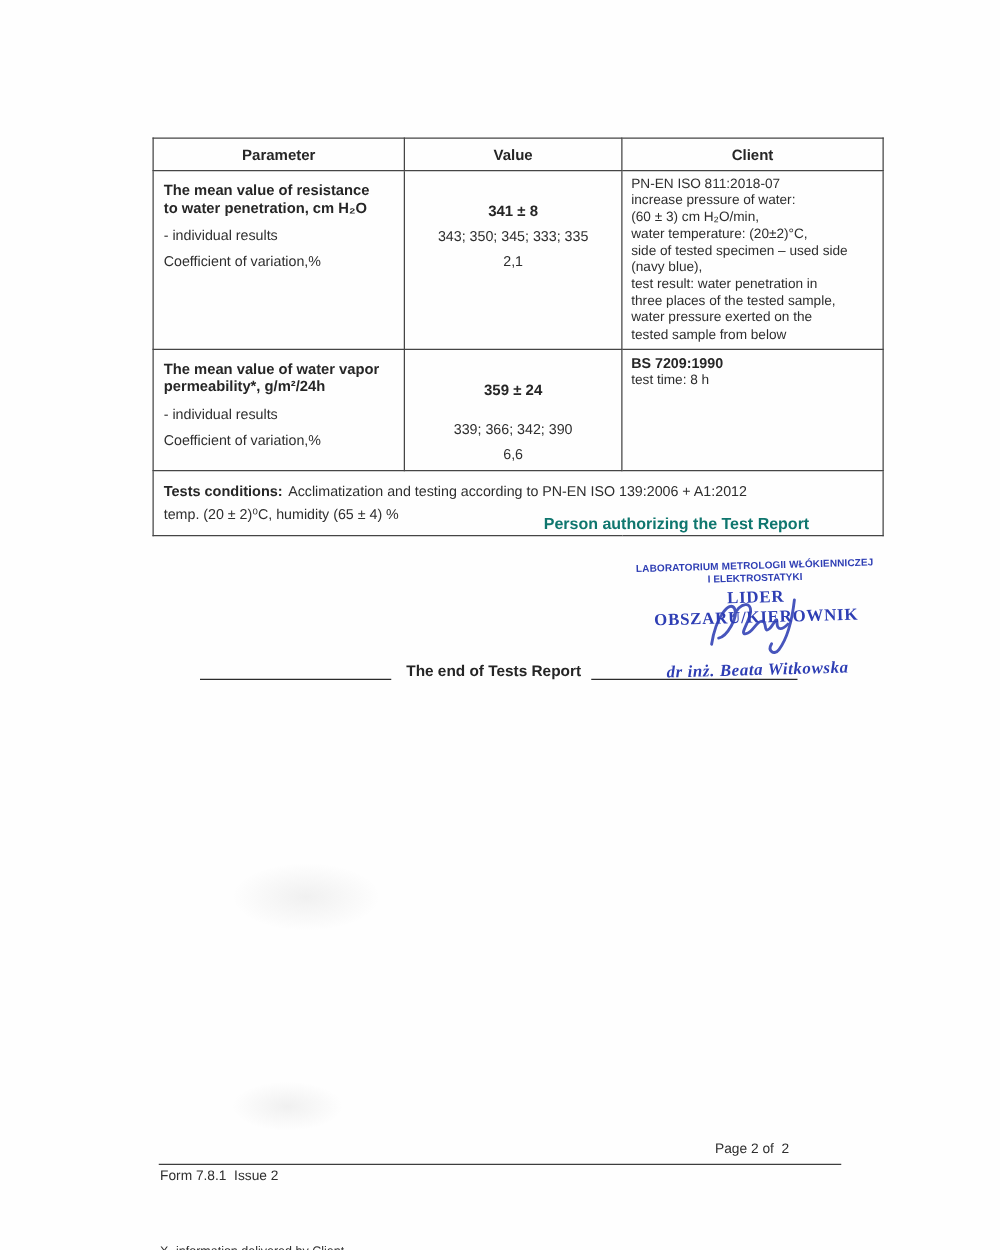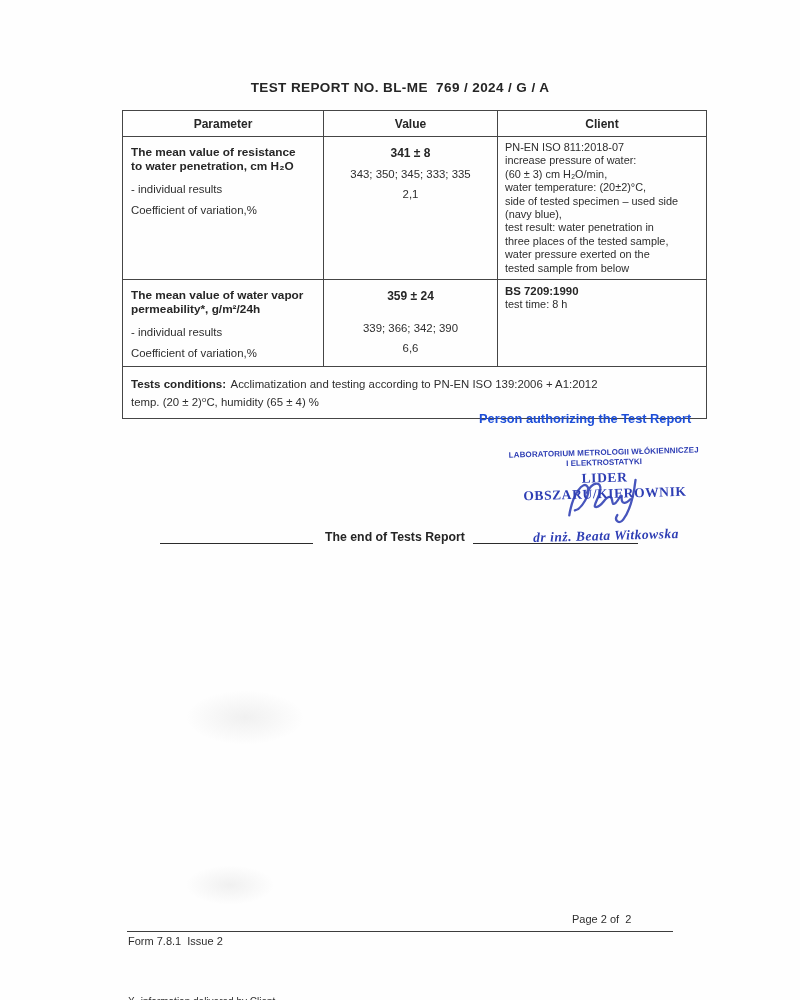--- a/index.html
+++ b/index.html
@@ -39,35 +39,35 @@
     color: #262626;
     padding: 4px 2px;
   }
   .param-cell { padding: 8px 0 6px 8px; }
   .param-heading {
     font-weight: bold; font-size: 11.8px; line-height: 14px;
     white-space: pre-line; color: #262626;
     margin-bottom: 9px;
   }
   .param-item { font-size: 11.4px; line-height: 14px; margin-top: 7px; }
-  .value-cell { text-align: center; padding: 9px 4px 6px 4px; font-size: 11.4px; }
+  .value-cell { text-align: center; padding: 25px 4px 6px 4px; font-size: 11.4px; }
   .value-mean { font-weight: bold; font-size: 12px; color: #262626; }
   .value-line { margin-top: 8px; }
   .value-line.gap-large { margin-top: 19px; }
   .remarks-cell { padding: 4px 6px 4px 7px; }
   .remarks-heading { font-weight: bold; font-size: 11.4px; line-height: 14px; color: #262626; }
   .remarks-text { font-size: 10.9px; line-height: 13.4px; white-space: pre-line; }
   .conditions-cell { padding: 7px 8px 8px 8px; height: 40px; }
   .cond-label { font-weight: bold; font-size: 11.6px; color: #262626; }
   .cond-text { font-size: 11.4px; line-height: 14.5px; white-space: pre-line; }
   .row1 > td { height: 136px; }
   .row2 > td { height: 85px; }
   .authorizing {
     position: absolute; left: 435px; top: 411px;
-    font-size: 12.8px; font-weight: bold; color: #1d4ed8; margin-left: 44px;
+    font-size: 12.8px; font-weight: bold; color: #0f766e;
   }
   .stamp {
     position: absolute; left: 505px; top: 448px; width: 200px;
     text-align: center;
     transform: rotate(-1.6deg);
   }
   .stamp-line1 { font-size: 8px; font-weight: bold; letter-spacing: 0.1px; line-height: 10px; }
   .stamp-line2 { font-size: 8px; font-weight: bold; line-height: 10px; }
   .stamp-line3 {
     font-family: "Liberation Serif", "DejaVu Serif", serif;
@@ -107,21 +107,20 @@
     background: radial-gradient(ellipse at center, rgba(60,60,60,0.07), rgba(60,60,60,0) 70%);
   }
   .smudge-1 { left: 185px; top: 690px; width: 120px; height: 55px; }
   .smudge-2 { left: 185px; top: 865px; width: 90px; height: 40px; }
 </style>
 </head>
 <body>
 
 <div class="page">
 
-  <div class="title">TEST REPORT NO. BL-ME  769 / 2024 / G / A</div>
 
   <table class="report-table">
     <colgroup>
       <col style="width:201px">
         <col style="width:174px">
         <col style="width:209px">
     </colgroup>
     <thead>
       <tr>
         <th>Parameter</th>

